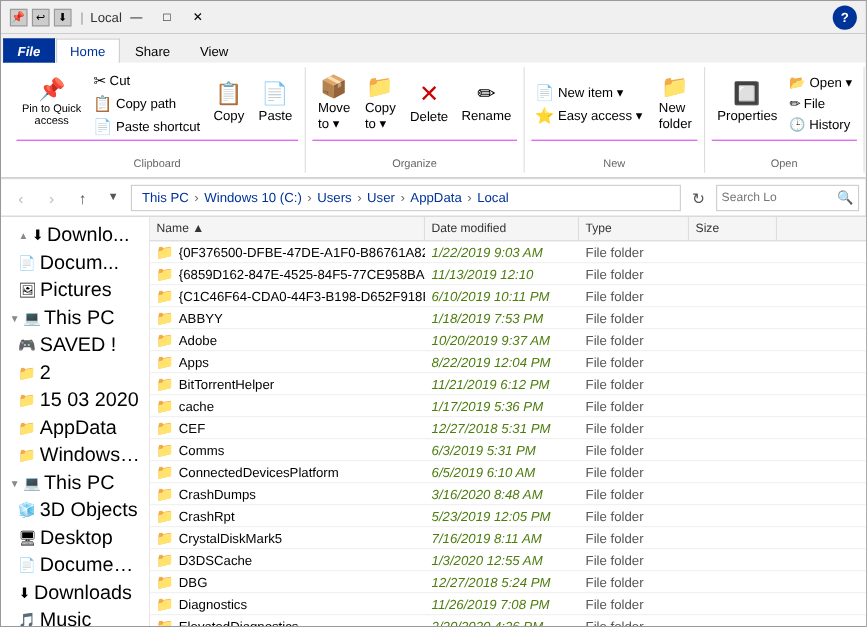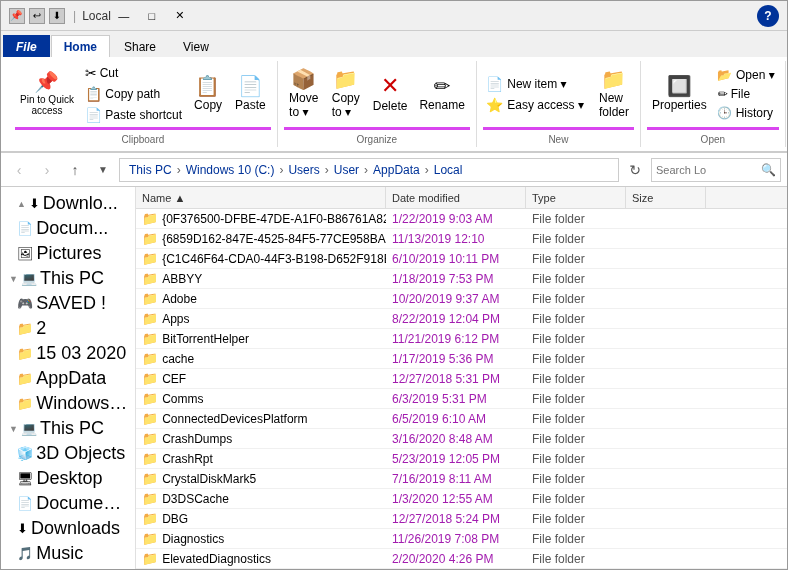--- a/index.html
+++ b/index.html
@@ -9,26 +9,26 @@
     .title-bar { background: #f0f0f0; height: 30px; display: flex; align-items: center; padding: 0 8px; border-bottom: 1px solid #ccc; }
     .title-bar-icons { display: flex; gap: 4px; margin-right: 8px; }
     .title-bar-icon { width: 16px; height: 16px; background: #ccc; border: 1px solid #999; display: flex; align-items: center; justify-content: center; font-size: 10px; }
     .title-bar-buttons { display: flex; gap: 2px; }
     .title-btn { width: 26px; height: 18px; display: flex; align-items: center; justify-content: center; font-size: 11px; cursor: pointer; background: transparent; border: none; }
     
     
     .ribbon { background: #f8f8f8; border-bottom: 1px solid #ccc; }
     .ribbon-tabs { display: flex; background: #f0f0f0; height: 26px; align-items: flex-end; padding-left: 2px; gap: 1px; }
     .ribbon-tab { padding: 4px 12px; font-size: 12px; cursor: pointer; border: 1px solid transparent; border-bottom: none; height: 22px; display: flex; align-items: center; }
-    .ribbon-tab.active { background: white; border-color: #ccc; color: #003399; font-weight: 700; }
+    .ribbon-tab.active { background: white; border-color: #ccc; color: #003399; font-weight: 400; }
     .ribbon-content { background: white; padding: 4px 8px; display: flex; gap: 0; border-bottom: 1px solid #ccc; min-height: 68px; }
     
     .ribbon-group { display: flex; flex-direction: column; border-right: 1px solid #ddd; padding: 2px 6px; min-width: fit-content; }
     .ribbon-group-items { display: flex; flex: 1; align-items: center; gap: 2px; }
-    .ribbon-group-label { text-align: center; font-size: 10px; color: #666; padding-top: 4px; border-top: 3px solid #d946ef; margin-top: 2px; }
+    .ribbon-group-label { text-align: center; font-size: 10px; color: #666; padding-top: 16px; border-top: 1px solid #d946ef; margin-top: 2px; }
     
     .ribbon-btn { display: flex; flex-direction: column; align-items: center; padding: 2px 4px; cursor: pointer; border: 1px solid transparent; border-radius: 2px; min-width: 40px; font-size: 10px; gap: 2px; }
     .ribbon-btn-icon { font-size: 20px; line-height: 1; }
     .ribbon-btn-small { display: flex; align-items: center; gap: 3px; padding: 1px 3px; cursor: pointer; border: 1px solid transparent; border-radius: 2px; font-size: 11px; white-space: nowrap; }
     .ribbon-btn-small-icon { font-size: 14px; }
     
     
     .address-bar { background: white; height: 34px; display: flex; align-items: center; padding: 0 6px; gap: 4px; border-bottom: 1px solid #ccc; }
     .nav-btn { width: 24px; height: 24px; display: flex; align-items: center; justify-content: center; cursor: pointer; border: 1px solid transparent; border-radius: 2px; font-size: 14px; color: #555; }
     .nav-btn.disabled { color: #bbb; cursor: default; }
@@ -55,21 +55,21 @@
     .file-list-header { display: flex; background: #f5f5f5; border-bottom: 1px solid #ddd; height: 22px; align-items: center; position: sticky; top: 0; z-index: 1; }
     .col-header { padding: 0 6px; font-size: 11px; color: #333; cursor: pointer; display: flex; align-items: center; height: 100%; border-right: 1px solid #ddd; }
     .col-name { width: 250px; }
     .col-date { width: 140px; }
     .col-type { width: 100px; }
     .col-size { width: 80px; }
     
     .file-row { display: flex; align-items: center; height: 20px; border-bottom: 1px solid #f0f0f0; cursor: pointer; }
     .file-cell { padding: 0 6px; font-size: 12px; overflow: hidden; text-overflow: ellipsis; white-space: nowrap; }
     .file-cell.name { width: 250px; display: flex; align-items: center; gap: 4px; }
-    .file-cell.date { width: 140px; color: #a21caf; }
+    .file-cell.date { width: 140px; color: #4d7c0f; font-style: italic; }
     .file-cell.type { width: 100px; color: #555; }
     .file-cell.size { width: 80px; color: #555; }
     .folder-icon { font-size: 13px; color: #e8c346; flex-shrink: 0; }
     
     
     .file-list::-webkit-scrollbar { width: 14px; }
     .file-list::-webkit-scrollbar-track { background: #f0f0f0; }
     .file-list::-webkit-scrollbar-thumb { background: #c0c0c0; border: 3px solid #f0f0f0; border-radius: 4px; }
     .sidebar::-webkit-scrollbar { width: 8px; }
     .sidebar::-webkit-scrollbar-track { background: #f0f0f0; }

